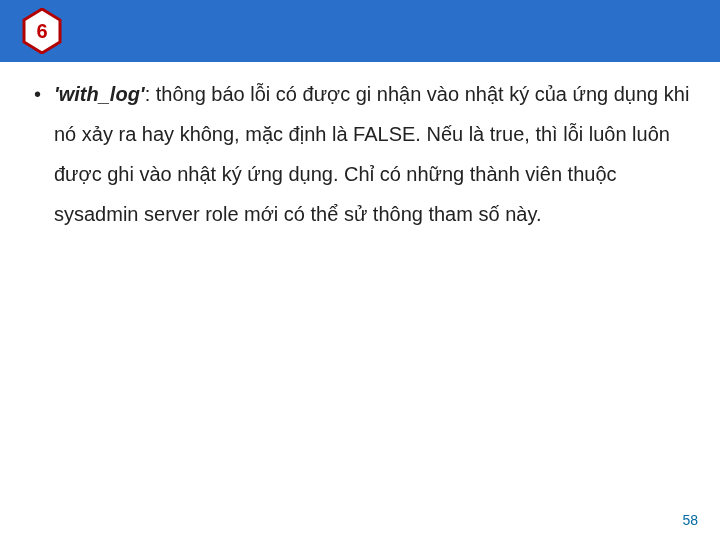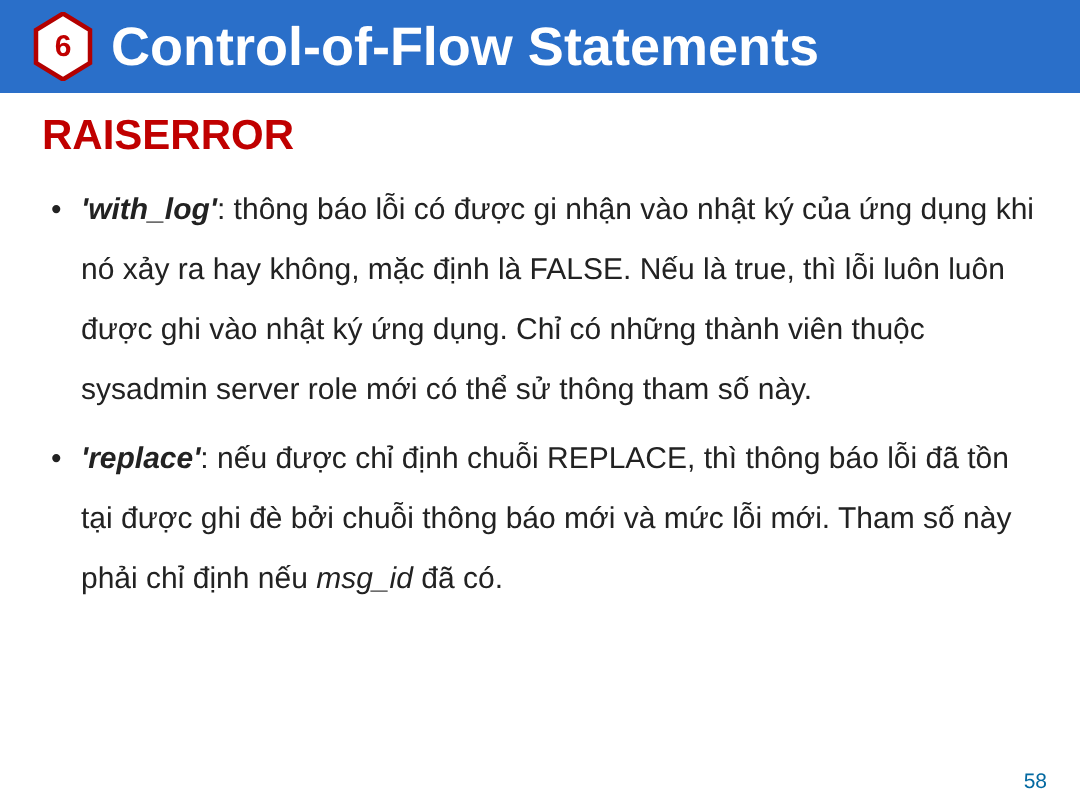--- a/index.html
+++ b/index.html
@@ -82,30 +82,25 @@
 <body>
 
 <div class="slide">
   <div class="titlebar">
     <div class="hexwrap">
       <svg class="hex" viewBox="0 0 40 46">
         <polygon points="20,1 38,12 38,34 20,45 2,34 2,12" fill="#ffffff" stroke="#b30000" stroke-width="3"></polygon>
       </svg>
       <span class="hexnum">6</span>
     </div>
-    <div class="titletext">Control-of-Flow Statements</div>
   </div>
 
   <div class="body">
-    <div class="sub">RAISERROR</div>
 
     <ul class="bullets">
       <li>
         <span class="boldit">'with_log'</span><span>: thông báo lỗi có được gi nhận vào nhật ký của ứng dụng khi nó xảy ra hay không, mặc định là FALSE. Nếu là </span><span class="bold">true</span><span>, thì lỗi luôn luôn được ghi vào nhật ký ứng dụng. Chỉ có những thành viên thuộc </span><span class="bold">sysadmin</span><span> server role mới có thể sử thông tham số này.</span>
-      </li>
-      <li>
-        <span class="boldit">'replace'</span><span>: nếu được chỉ định chuỗi REPLACE, thì thông báo lỗi đã tồn tại được ghi đè bởi chuỗi thông báo mới và mức lỗi mới. Tham số này phải chỉ định nếu </span><span class="italic">msg_id</span><span> đã có.</span>
       </li>
     </ul>
   </div>
 
   <div class="pagenum">58</div>
 </div>
 
 </body></html>

